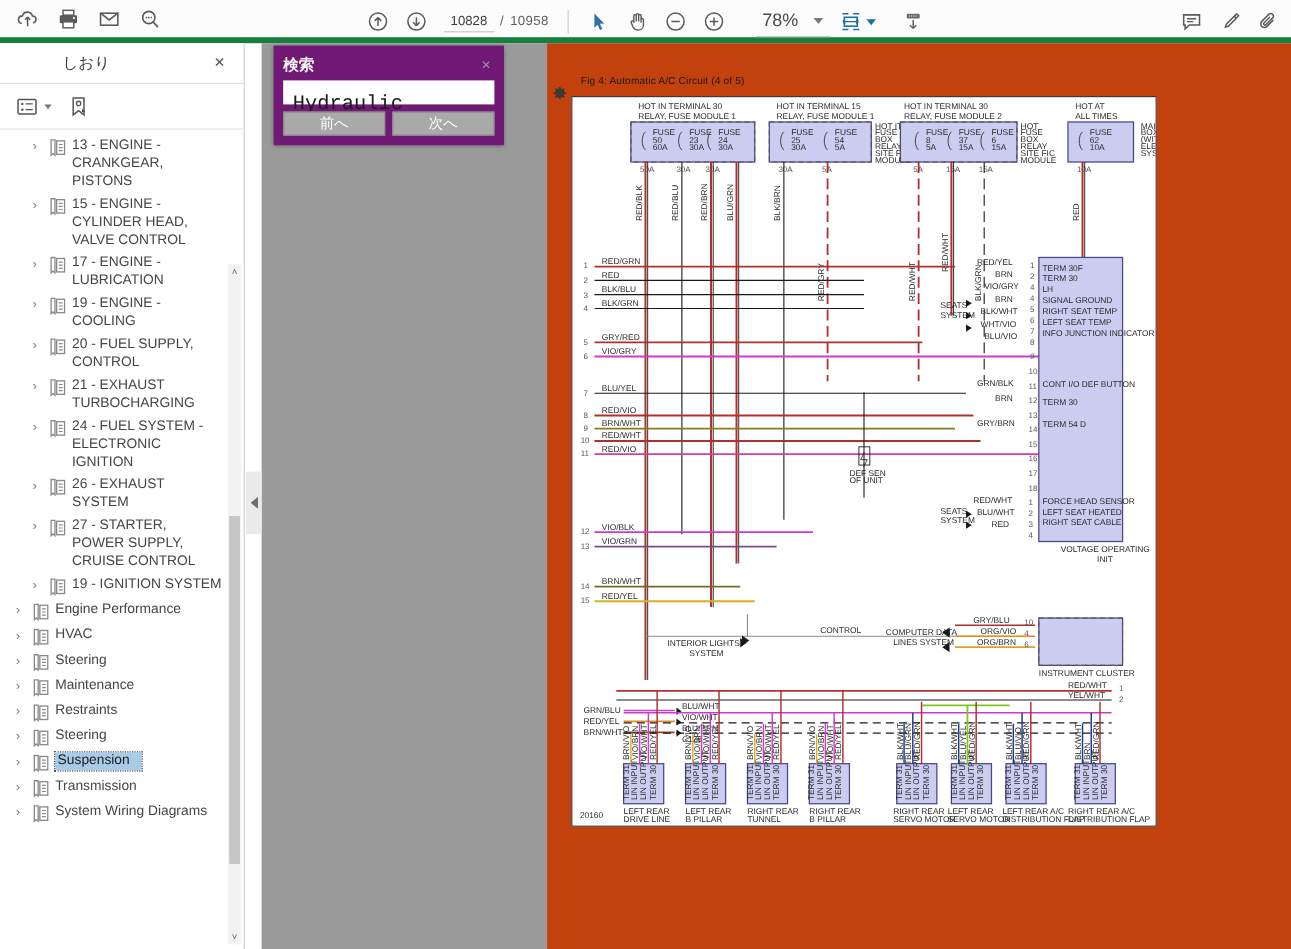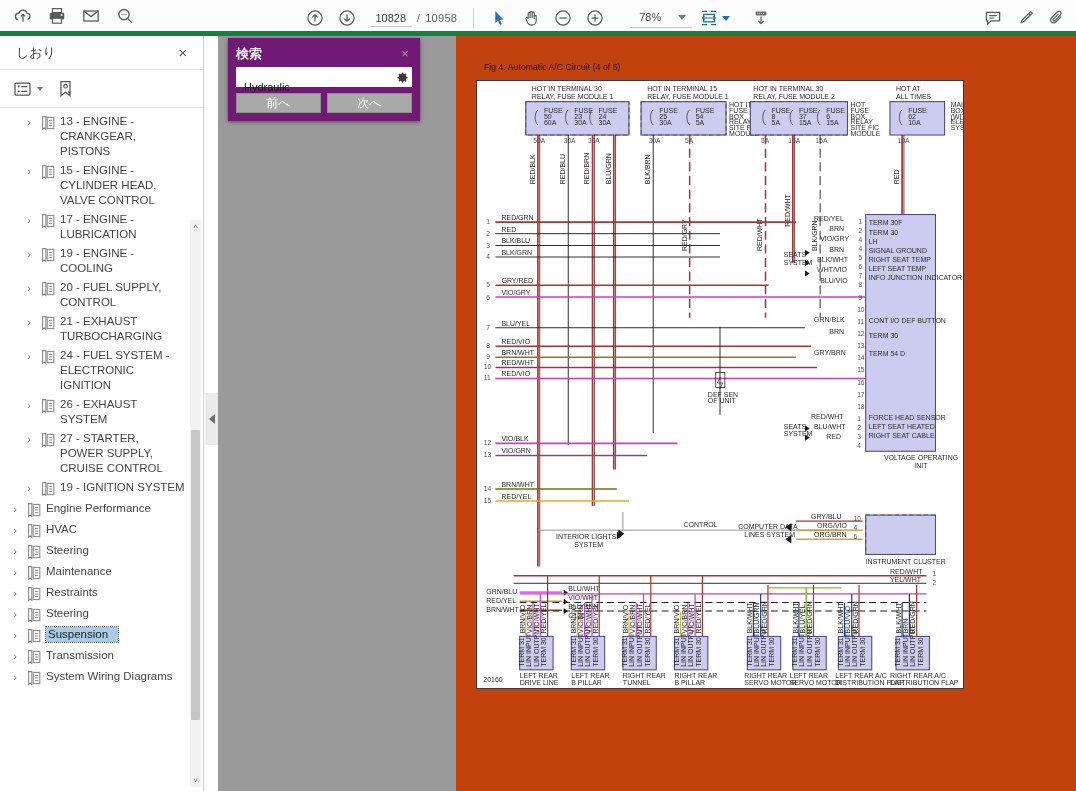--- a/index.html
+++ b/index.html
@@ -48,42 +48,42 @@
     background: transparent; font-size: 11px; color: #3c3c3c;
     font-family: "Liberation Sans", sans-serif;
     padding: 2px 0; outline: none;
   }
   .page-total { font-size: 11px; color: #606060; letter-spacing: .3px; }
   .zoombox {
     display: flex; align-items: center; gap: 4px; margin-left: 18px;
     border-bottom: 1px solid #c8c8c8; padding: 2px 2px 3px 2px;
   }
   .zoom-val {
-    width: 36px; text-align: center; font-size: 11px; color: #4a4a4a;
+    width: 36px; text-align: center; font-size: 15px; color: #4a4a4a;
     border: none; background: transparent; outline: none;
     font-family: "Liberation Sans", sans-serif;
   }
   .caret-dn {
     width: 0; height: 0; border-left: 4px solid transparent;
     border-right: 4px solid transparent; border-top: 5px solid #7a7a7a;
     margin-left: 6px; margin-right: 4px; cursor: pointer;
   }
 
   
   .sidebar {
     position: absolute; left: 0; top: 36px; width: 204px; height: 755px;
     background: #ffffff; border-right: 1px solid #cfcfcf;
     display: flex; flex-direction: column;
   }
   .sb-head {
     height: 34px; display: flex; align-items: center;
     padding: 0 10px 0 16px; border-bottom: 1px solid #e4e4e4;
     flex: none;
   }
-  .sb-title { font-size: 13px; color: #3c3c3c; flex: 1; }
+  .sb-title { font-size: 13px; color: #3c3c3c; flex: 1; margin-left: 36px; }
   .sb-close {
     width: 20px; height: 20px; display: flex; align-items: center;
     justify-content: center; cursor: pointer; color: #555;
     font-size: 15px; line-height: 1;
   }
   .sb-tools {
     height: 38px; display: flex; align-items: center; gap: 14px;
     padding: 0 14px; border-bottom: 1px solid #e4e4e4; flex: none;
   }
   .sb-tool { display: flex; align-items: center; cursor: pointer; color: #4a4a4a; }
@@ -163,22 +163,22 @@
   .sp-title { color: #f2f2f2; font-size: 13px; font-weight: bold; flex: 1; }
   .sp-close {
     color: #9a9a9a; font-size: 13px; cursor: pointer; width: 14px;
     text-align: center;
   }
   .sp-input-wrap {
     margin-top: 4px; height: 20px; background: #fff; display: flex;
     align-items: center; padding: 0 4px 0 6px;
   }
   .sp-input {
-    flex: 1; border: none; outline: none; font-size: 11px; color: #1a1a1a;
-    font-family: Liberation Sans, sans-serif; background: transparent; margin-top: 20px;
+    flex: 1; border: none; outline: none; font-size: 17px; color: #1a1a1a;
+    font-family: Liberation Mono, monospace; background: transparent; margin-top: 20px;
   }
   .sp-gear { cursor: pointer; color: #3a3a3a; display: flex; }
   .sp-btns { display: flex; gap: 6px; margin-top: 6px; justify-content: flex-end; }
   .sp-btn {
     flex: 1; height: 20px; background: #a9a9a9; color: #ffffff;
     font-size: 12px; border: 1px solid #8f8f8f; cursor: pointer;
     font-family: "Liberation Sans", sans-serif;
     display: flex; align-items: center; justify-content: center;
   }
 

